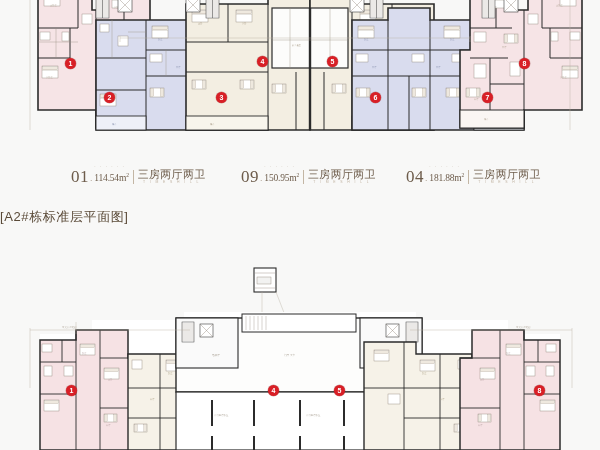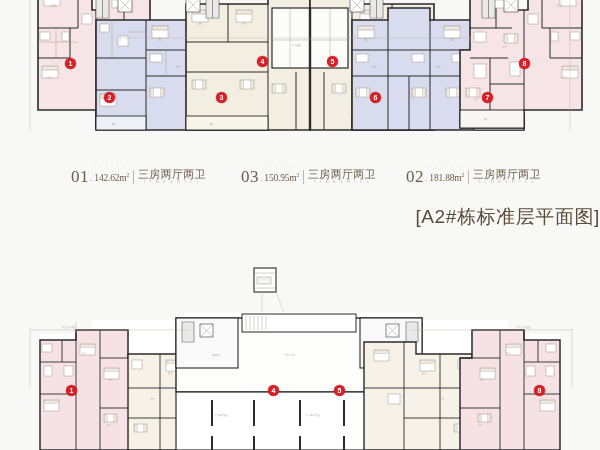--- a/index.html
+++ b/index.html
@@ -55,22 +55,22 @@
   .ul-type{
     font-size:11px;line-height:9px;color:#6d5c4b;letter-spacing:.3px;text-align:right;
   }
   .ul-sub{
     font-size:3.4px;line-height:4px;color:#c0b3a2;letter-spacing:1.9px;margin-top:1px;
   }
 
   
   .plan-title{
     position:absolute;left:0;top:205px;width:600px;
-    text-align:right;
-    font-size:19px;line-height:24px;
+    text-align:left;
+    font-size:13px;line-height:24px;
     color:#5a4a38;
     letter-spacing:.6px;
     font-weight:400;
   }
 
   
   .marker{
     position:absolute;
     width:11px;height:11px;border-radius:50%;
     background:#d81f26;
@@ -367,45 +367,45 @@
   <div class="marker" style="left:482px;top:92px;">7</div>
   <div class="marker" style="left:519px;top:58px;">8</div>
 
   <div class="label-row">
 
     <div class="unit-label" style="left:58px;">
       <span class="ul-num">01</span>
       <span class="ul-dot">·</span>
       <span class="ul-areawrap">
         <span class="ul-dots">· · · · · ·</span>
-        <span class="ul-area"><span>142.62</span><span>m</span><sup>2</sup></span>
+        <span class="ul-area"><span>114.54</span><span>m</span><sup>2</sup></span>
       </span>
       <span class="ul-divider"></span>
       <span class="ul-typewrap">
         <span class="ul-type">三房两厅两卫</span>
         <span class="ul-sub">T I M E S  H I L L</span>
       </span>
     </div>
 
     <div class="unit-label" style="left:228px;">
-      <span class="ul-num">03</span>
+      <span class="ul-num">09</span>
       <span class="ul-dot">·</span>
       <span class="ul-areawrap">
         <span class="ul-dots">· · · · · ·</span>
         <span class="ul-area"><span>150.95</span><span>m</span><sup>2</sup></span>
       </span>
       <span class="ul-divider"></span>
       <span class="ul-typewrap">
         <span class="ul-type">三房两厅两卫</span>
         <span class="ul-sub">T I M E S  H I L L</span>
       </span>
     </div>
 
     <div class="unit-label" style="left:393px;">
-      <span class="ul-num">02</span>
+      <span class="ul-num">04</span>
       <span class="ul-dot">·</span>
       <span class="ul-areawrap">
         <span class="ul-dots">· · · · · ·</span>
         <span class="ul-area"><span>181.88</span><span>m</span><sup>2</sup></span>
       </span>
       <span class="ul-divider"></span>
       <span class="ul-typewrap">
         <span class="ul-type">三房两厅两卫</span>
         <span class="ul-sub">T I M E S  H I L L</span>
       </span>

